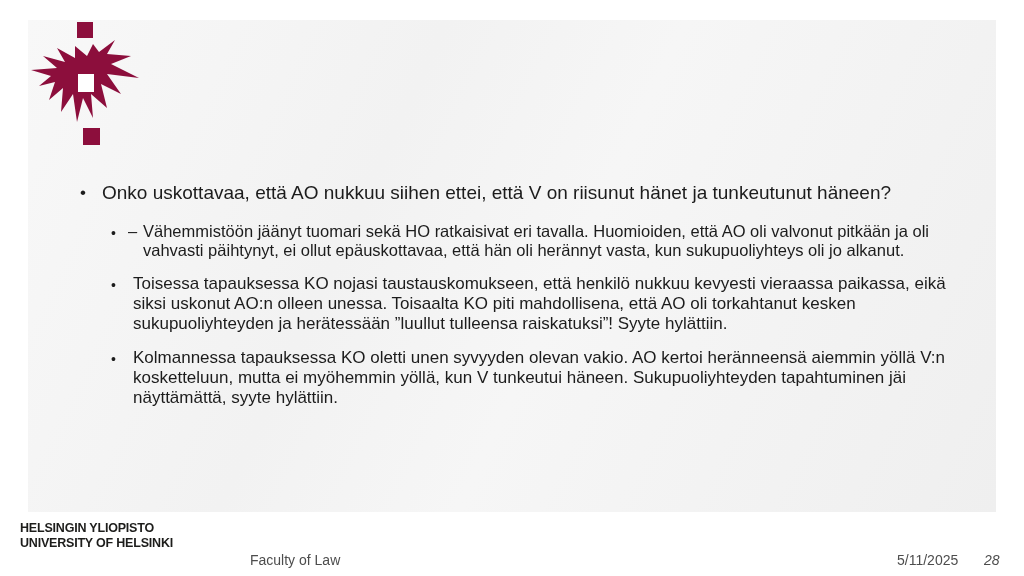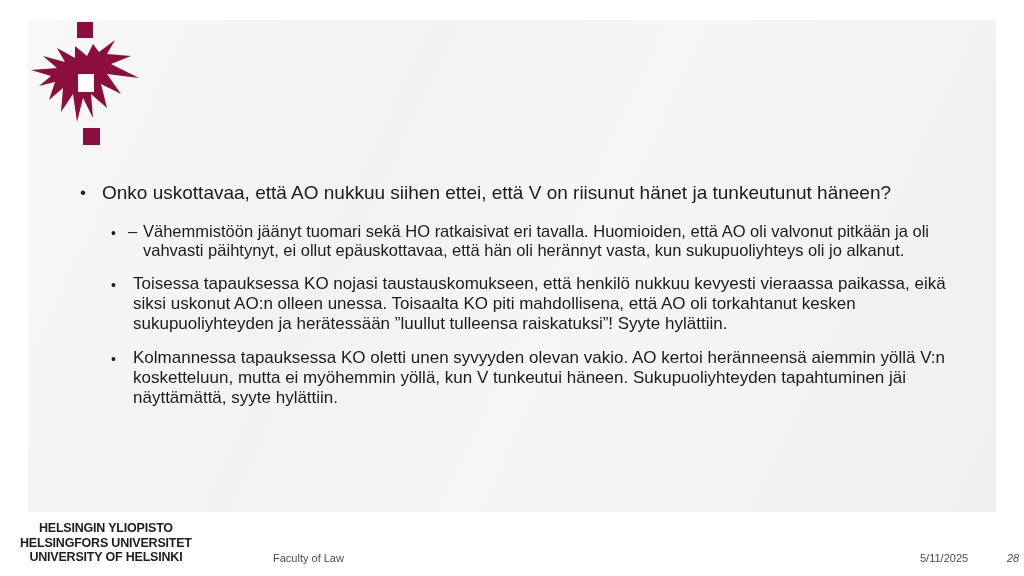--- a/index.html
+++ b/index.html
@@ -85,29 +85,27 @@
     background: #ffffff;
   }
   .wordmark {
     position: absolute;
     left: 20px; top: 9px;
     font-weight: bold;
     font-size: 12.5px;
     line-height: 14.5px;
     letter-spacing: -0.2px;
     color: #1d1d1b;
-    text-align: center;
   }
   .footnote {
     position: absolute;
     top: 40px;
-    font-size: 11px;
+    font-size: 14px;
     color: #4d4d4d;
     white-space: nowrap;
-    margin-left: 23px;
   }
   .fn-faculty   { left: 250px; }
   .fn-doctitle  { left: 567px; }
   .fn-date      { left: 897px; text-align: center; }
   .fn-page      { left: 984px; font-style: italic; }
 </style>
 </head>
 <body>
 
 <div class="slide">
@@ -150,19 +148,18 @@
       <span class="marker">•</span>
       <span>Kolmannessa tapauksessa KO oletti unen syvyyden olevan vakio. AO kertoi heränneensä aiemmin yöllä V:n kosketteluun, mutta ei myöhemmin yöllä, kun V tunkeutui häneen. Sukupuoliyhteyden tapahtuminen jäi näyttämättä, syyte hylättiin.</span>
     </div>
 
   </div>
 </div>
 
 <div class="footer">
   <div class="wordmark">
     <div>HELSINGIN YLIOPISTO</div>
-    <div>HELSINGFORS UNIVERSITET</div>
     <div>UNIVERSITY OF HELSINKI</div>
   </div>
   <div class="footnote fn-faculty">Faculty of Law</div>
   <div class="footnote fn-date">5/11/2025</div>
   <div class="footnote fn-page">28</div>
 </div>
 
 </body></html>

